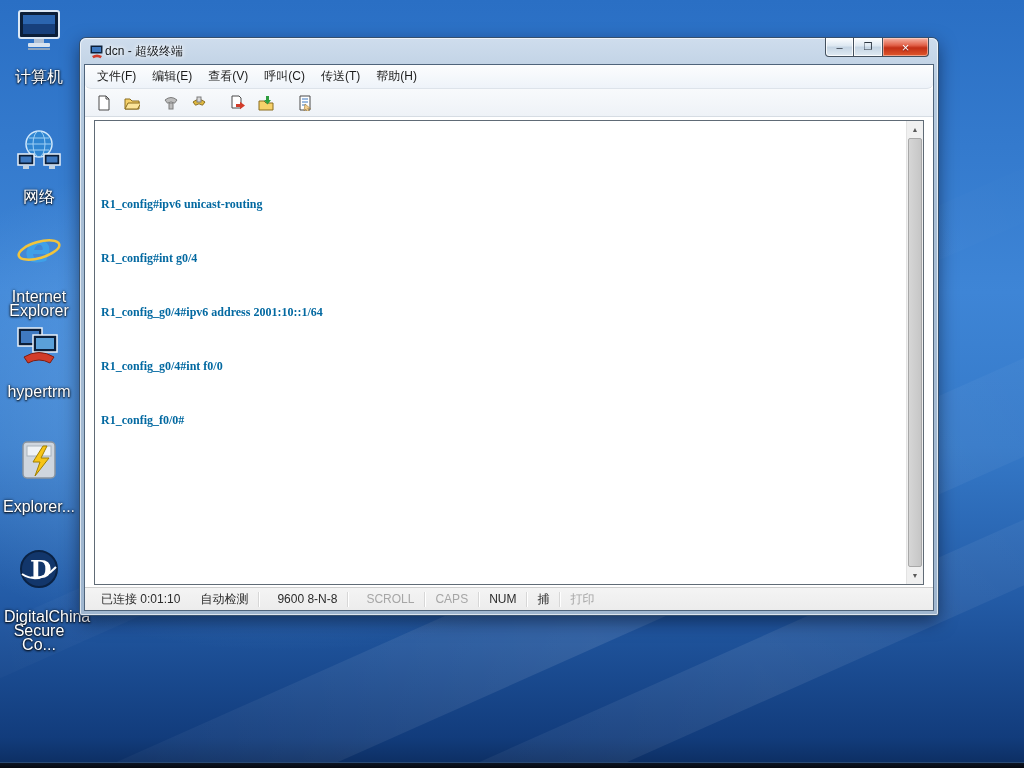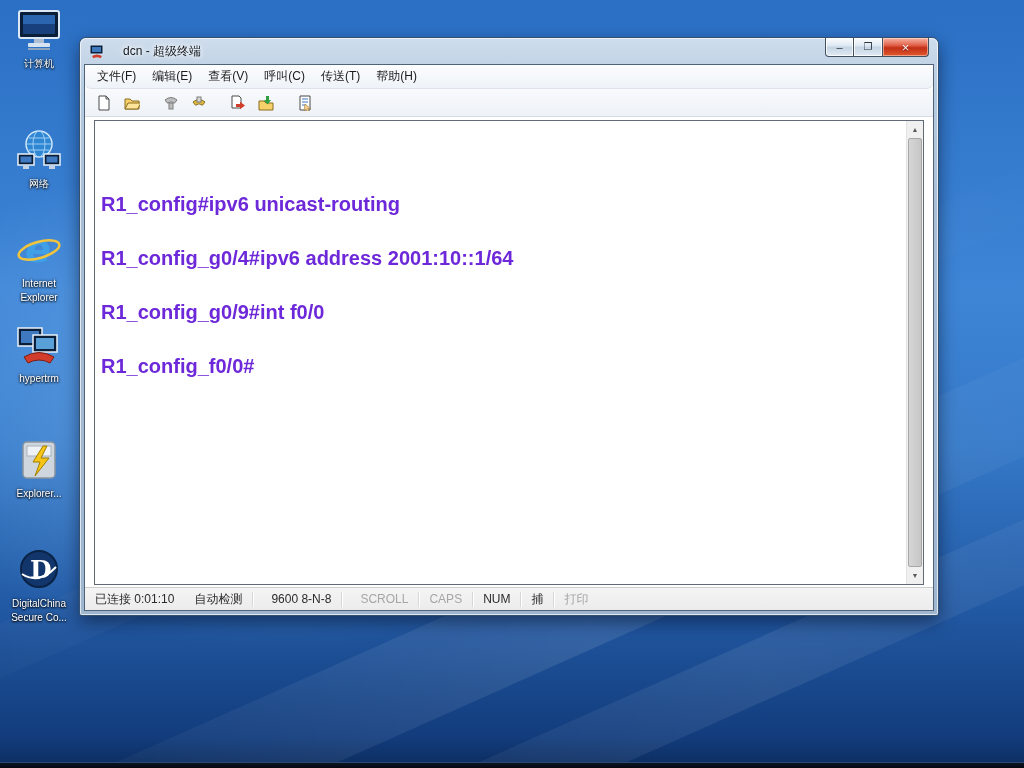--- a/index.html
+++ b/index.html
@@ -19,31 +19,31 @@
   .ray2 { left:60px; top:640px; height:60px; opacity:.8; }
   .ray3 { left:-260px; top:430px; height:50px; opacity:.6; }
 
   .taskbar-edge { position:absolute; left:0; bottom:0; width:1024px; height:6px;
     background:linear-gradient(180deg,#0d1524,#05080f);
     border-top:1px solid #2a4a74; }
 
   
   .desktop-icon { position:absolute; left:2px; width:74px; text-align:center; cursor:default; }
   .icon-art { height:44px; display:flex; align-items:flex-end; justify-content:center; }
-  .icon-label { margin-top:5px; font-size:10px; line-height:14px; color:#fff;
+  .icon-label { margin-top:18px; font-size:16px; line-height:14px; color:#fff;
     text-shadow:0 1px 2px #000, 0 0 3px rgba(0,0,0,.85); }
 
   
   .window { position:absolute; left:80px; top:38px; width:858px; height:577px;
     border-radius:6px 6px 2px 2px;
     background:linear-gradient(180deg,#cfdded 0%,#b9cde1 8%,#a9bfd6 30%,#9fb6cf 100%);
     box-shadow:0 0 0 1px #35506e, 0 6px 18px rgba(0,10,30,.55), inset 0 0 0 1px rgba(255,255,255,.65); }
   .titlebar { position:absolute; left:0; top:0; right:0; height:26px; display:flex; align-items:center;
     padding-left:9px; border-radius:6px 6px 0 0; }
-  .title-text { font-size:12px; color:#15181c; margin-left:18px;
+  .title-text { font-size:12px; color:#15181c; margin-left:0;
     text-shadow:0 0 4px #fff, 0 0 6px #fff; }
   .win-btns { position:absolute; right:9px; top:0; display:flex; }
   .win-btn { width:29px; height:19px; display:flex; align-items:center; justify-content:center;
     font-size:11px; line-height:1; color:#2b3540; cursor:default;
     border:1px solid #43505e; border-top:none;
     background:linear-gradient(180deg,#fdfeff,#dce7f1 45%,#c4d4e3 50%,#e0eaf3);
     box-shadow:inset 0 0 0 1px rgba(255,255,255,.8); }
   .win-btn.min { border-radius:0 0 0 4px; }
   .win-btn.max { border-left:none; font-size:10px; }
   .win-btn.close { width:46px; border-left:none; border-radius:0 0 4px 0; color:#fff; font-size:13px;
@@ -60,33 +60,33 @@
 
   .toolbar { height:28px; display:flex; align-items:center; padding-left:6px; gap:2px;
     background:linear-gradient(180deg,#f8fafc,#eef2f7); border-bottom:1px solid #d6dce3; }
   .tool-btn { width:26px; height:24px; display:flex; align-items:center; justify-content:center; border:1px solid transparent; }
   .tool-gap { width:9px; }
 
   .term-frame { flex:1; margin:3px 9px 2px 9px; position:relative;
     background:#fff; border:1px solid #60punkt; border:1px solid #606b76; }
   .terminal { position:absolute; left:0; top:0; right:17px; bottom:0; overflow:hidden;
     padding:38px 4px 4px 6px;
-    font-family:Liberation Sans, sans-serif;
-    font-size:20px; line-height:18px; font-weight:bold; color:#6d28d9; white-space:pre; }
+    font-family:Liberation Serif, serif;
+    font-size:12px; line-height:18px; font-weight:bold; color:#0369a1; white-space:pre; }
   .scrollbar { position:absolute; right:0; top:0; bottom:0; width:17px;
     background:#f0f0f0; border-left:1px solid #e3e3e3; }
   .sb-arrow { height:17px; display:flex; align-items:center; justify-content:center;
     font-size:7px; color:#5a5a5a; }
   .sb-arrow.down { position:absolute; bottom:0; left:0; right:0; }
   .sb-thumb { position:absolute; left:1px; right:1px; top:17px; bottom:17px;
     background:linear-gradient(90deg,#d6d6d6,#c6c6c6); border:1px solid #a8a8a8; border-radius:2px; }
 
   .statusbar { height:23px; display:flex; align-items:center;
     background:linear-gradient(180deg,#f4f4f4,#ececec); border-top:1px solid #cfcfcf;
-    font-size:12px; color:#2b2b2b; }
+    font-size:12px; color:#2b2b2b; padding-left:6px; }
   .status-cell { padding:0 10px; height:15px; line-height:15px; border-right:1px solid #d7d7d7;
     box-shadow:1px 0 0 #fff; white-space:nowrap; }
   .status-cell.first { border-left:none; }
   .status-cell.disabled { color:#a6a6a6; }
   .status-spacer { width:8px; }
 </style>
 </head>
 <body>
 
 <div class="glow"></div>
@@ -248,22 +248,23 @@
           <line x1="5" y1="7" x2="11" y2="7" stroke="#3f79c0" stroke-width="1"></line>
           <line x1="5" y1="10" x2="9" y2="10" stroke="#3f79c0" stroke-width="1"></line>
           <path d="M8 9 l5.5 4.5 h-2.8 l1.3 2 -1.8 1 -1.4 -2.3 -1.8 1.8 z" fill="#f5cf8e" stroke="#9a7a3a" stroke-width="0.6"></path>
         </svg>
       </div>
     </div>
 
     <div class="term-frame">
       <div class="terminal">
         <div>R1_config#ipv6 unicast-routing</div>
+        <div>R1_config#int g0/4</div>
         <div>R1_config_g0/4#ipv6 address 2001:10::1/64</div>
-        <div>R1_config_g0/9#int f0/0</div>
+        <div>R1_config_g0/4#int f0/0</div>
         <div>R1_config_f0/0#</div>
       </div>
       <div class="scrollbar">
         <div class="sb-arrow up">▲</div>
         <div class="sb-thumb"></div>
         <div class="sb-arrow down">▼</div>
       </div>
     </div>
 
     <div class="statusbar">

